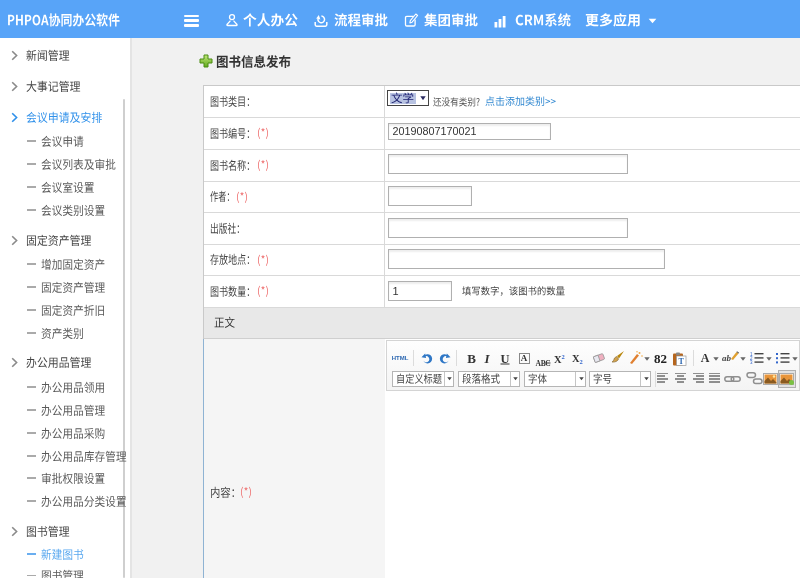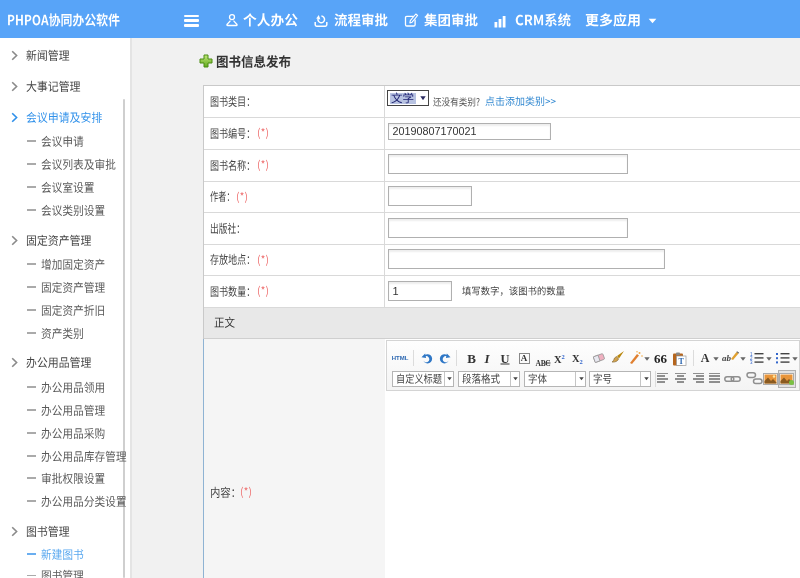--- a/index.html
+++ b/index.html
@@ -706,21 +706,21 @@
     </svg>
 <svg width="14" height="13" viewBox="0 0 14 13" style="position:absolute;left:629px;top:351px">
       <path d="M1 12 L8 3 L10 4.5 L3 13 Z" fill="#e08030"></path>
       <circle cx="10.5" cy="2" r="1" fill="#f4a840"></circle>
       <circle cx="13" cy="5" r="0.8" fill="#f4a840"></circle>
       <circle cx="8" cy="0.8" r="0.7" fill="#f4a840"></circle>
     </svg>
 <svg width="6" height="4" viewBox="0 0 6 4" style="position:absolute;left:644px;top:356.5px" fill="#666">
       <path d="M0.3 0.3 L5.7 0.3 L3 3.7 Z"></path>
     </svg>
-<div style="position:absolute;left:660.5px;top:358.5px;transform:translate(-50%,-50%);font-family:'Liberation Serif',serif;font-size:13.0px;font-weight:bold;color:#222;font-style:normal;white-space:nowrap">66</div>
+<div style="position:absolute;left:660.5px;top:358.5px;transform:translate(-50%,-50%);font-family:'Liberation Serif',serif;font-size:13.0px;font-weight:bold;color:#222;font-style:normal;white-space:nowrap">82</div>
 <svg width="15" height="14" viewBox="0 0 15 14" style="position:absolute;left:672px;top:351.5px">
       <rect x="1" y="1.5" width="10" height="12" rx="1" fill="#b5651d"></rect>
       <rect x="4" y="0.5" width="4" height="2.5" rx="0.8" fill="#888"></rect>
       <rect x="4.5" y="4" width="9.5" height="9.5" fill="#fff" stroke="#999" stroke-width="0.7"></rect>
       <text x="9.2" y="11.5" font-family="Liberation Serif" font-size="8" font-weight="bold" fill="#2d68b2" text-anchor="middle">T</text>
     </svg>
 <div style="position:absolute;left:705.0px;top:358.0px;transform:translate(-50%,-50%);font-family:'Liberation Serif',serif;font-size:12.0px;font-weight:bold;color:#333;font-style:normal;white-space:nowrap">A</div>
 <svg width="6" height="4" viewBox="0 0 6 4" style="position:absolute;left:712.5px;top:356.5px" fill="#666">
       <path d="M0.3 0.3 L5.7 0.3 L3 3.7 Z"></path>
     </svg>

